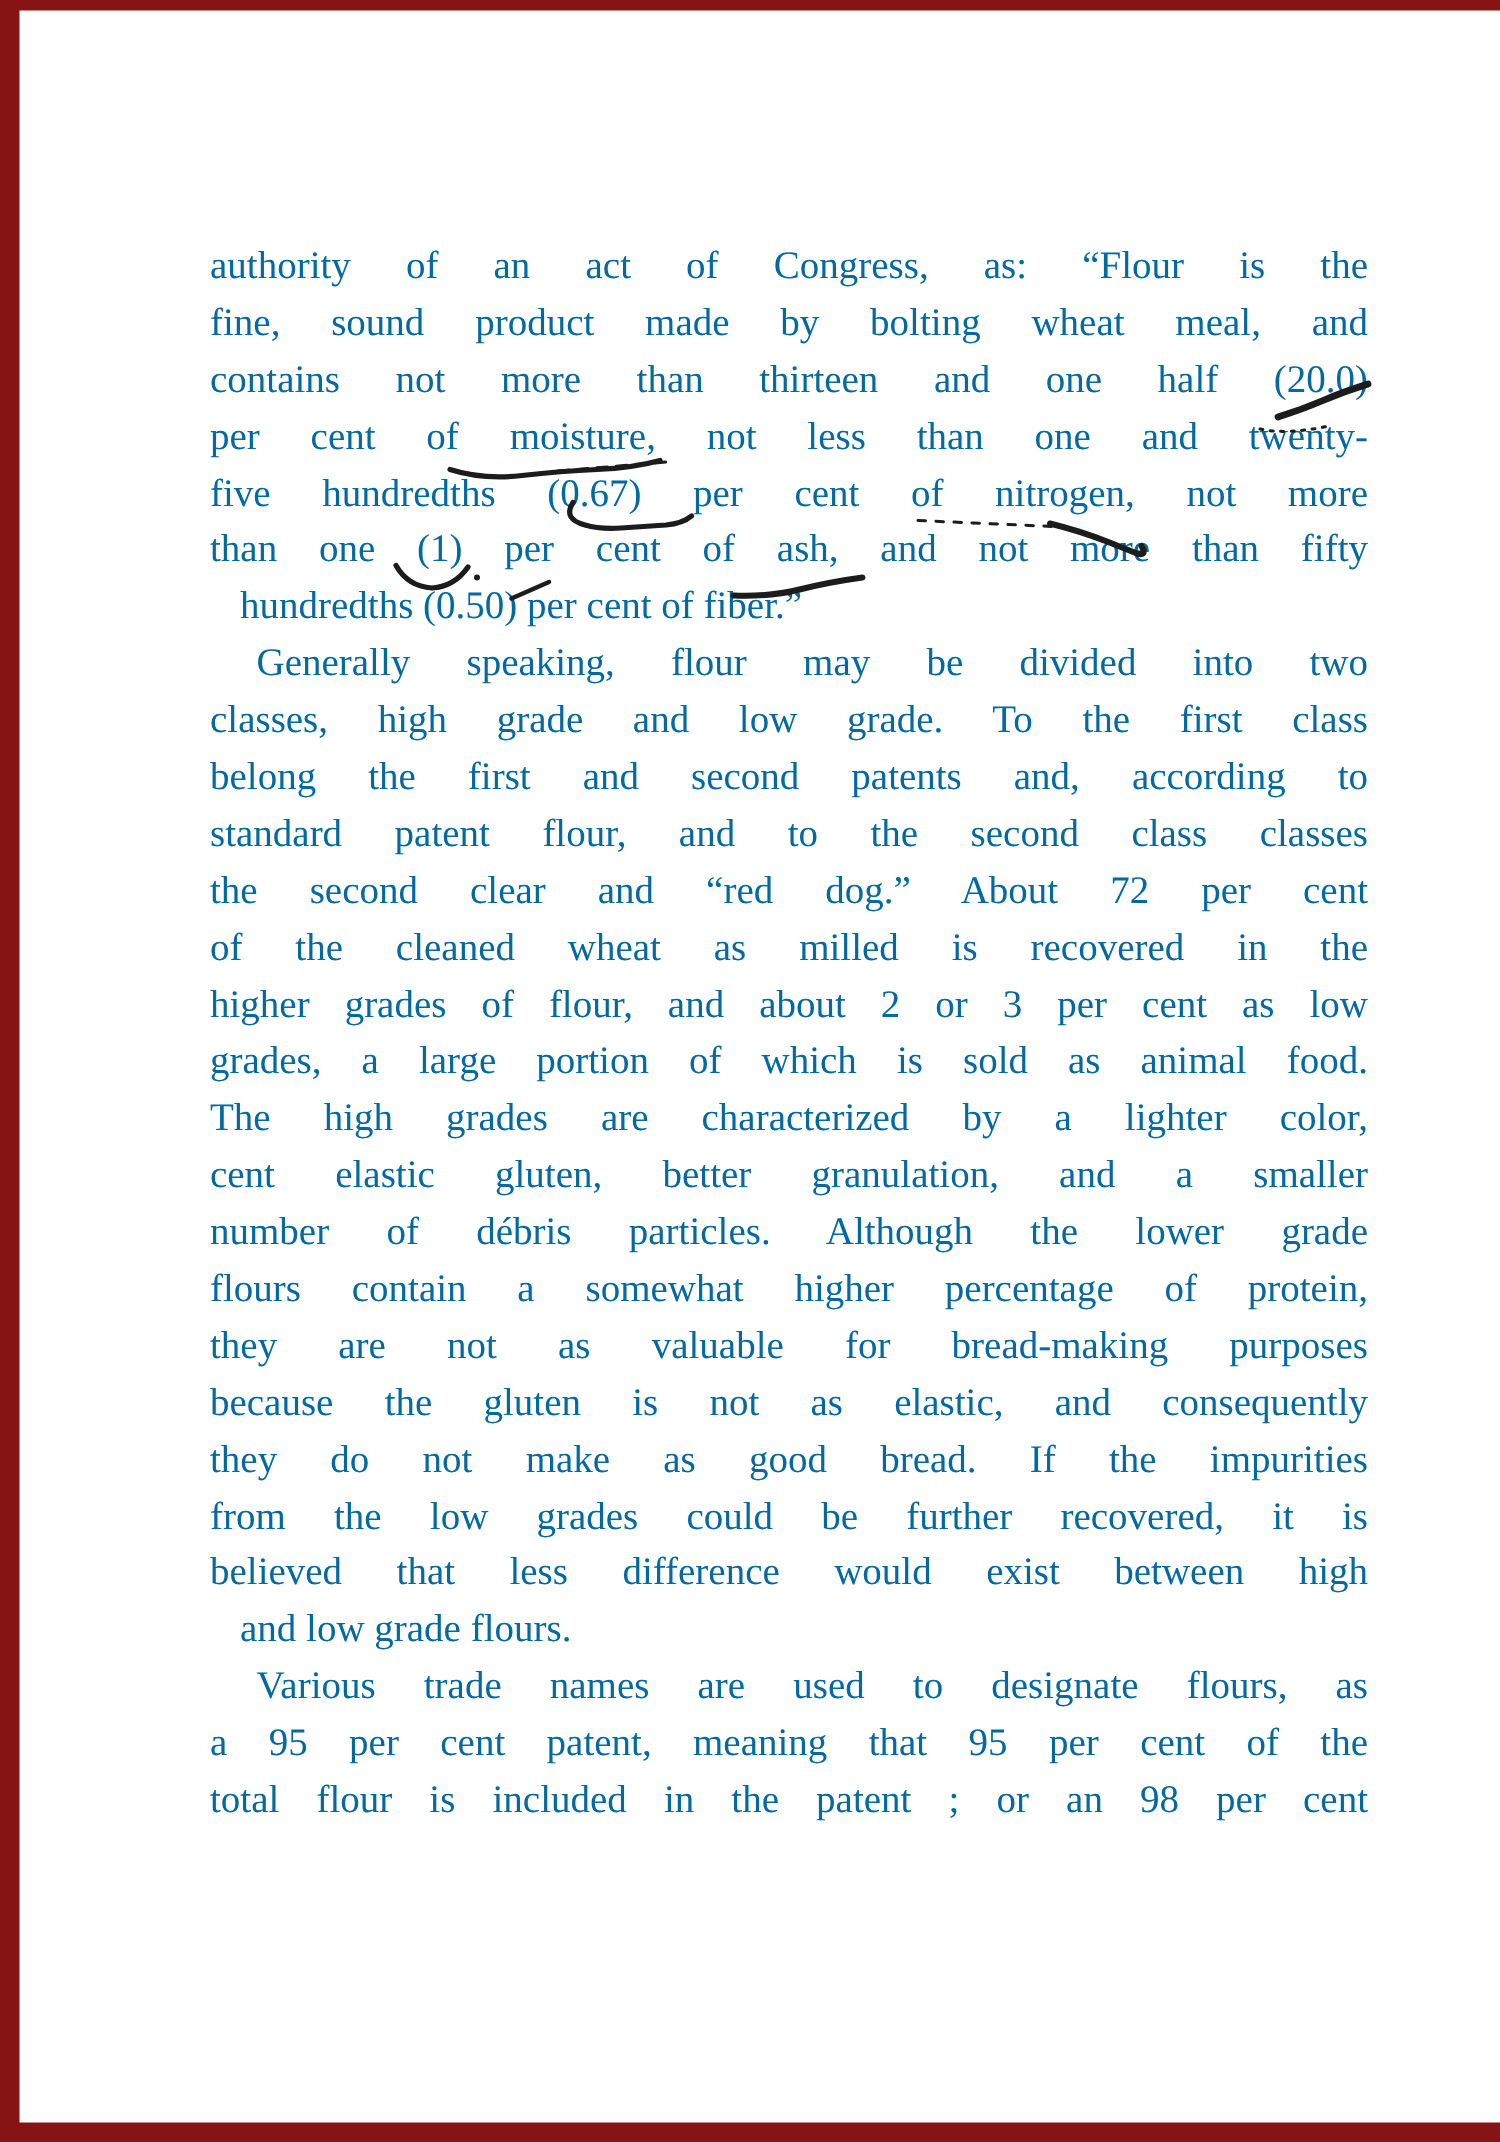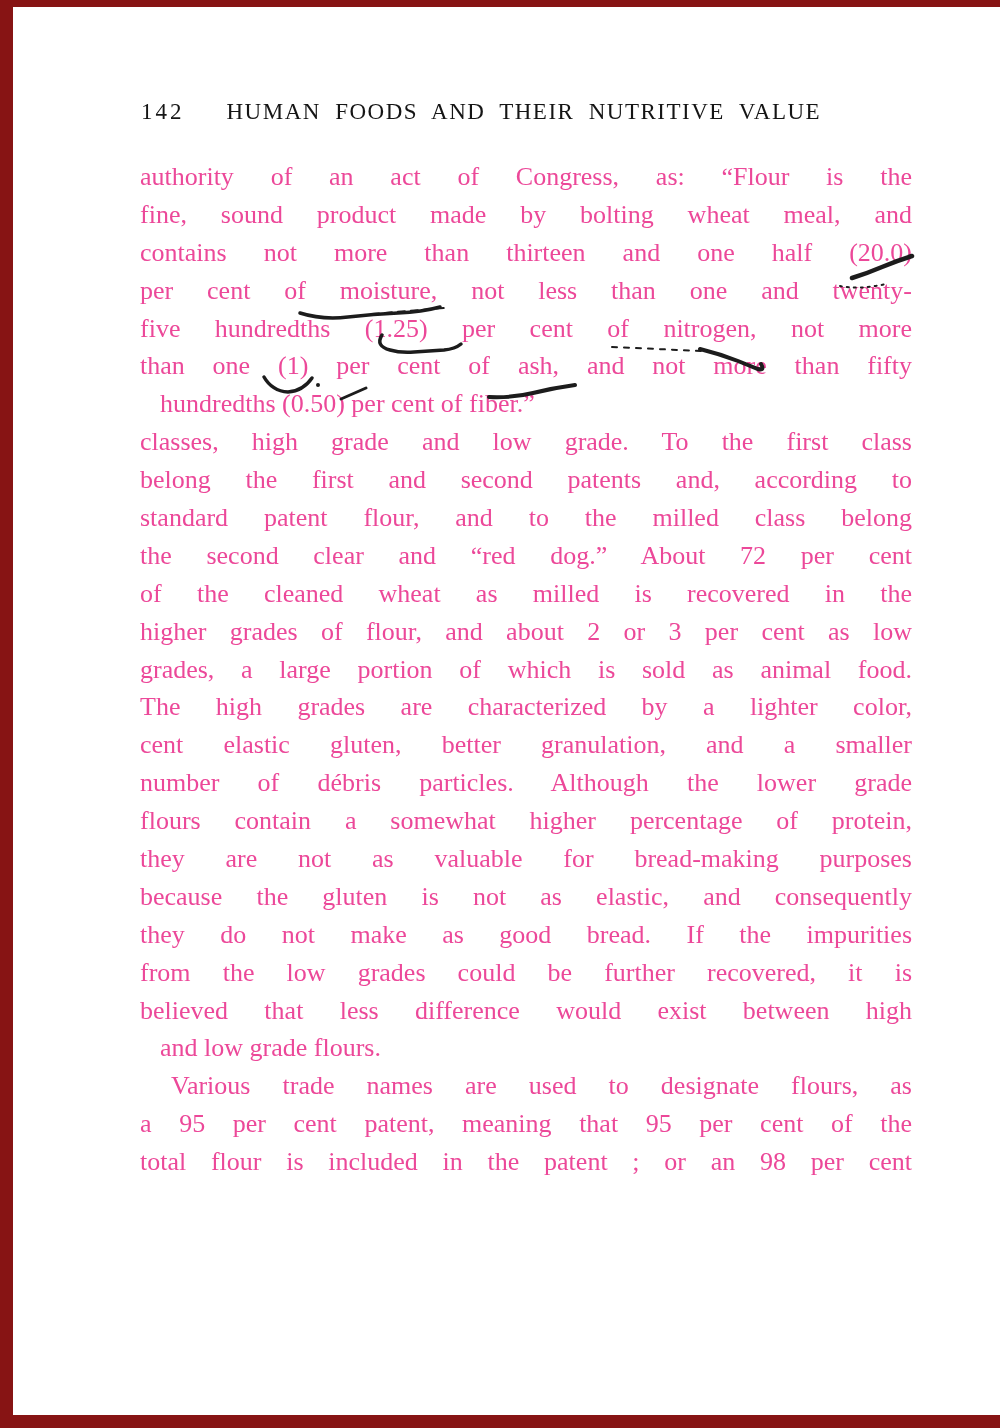--- a/index.html
+++ b/index.html
@@ -13,58 +13,56 @@
   .page { position: absolute; inset: 0; }
   .running-head {
     position: absolute; top: 99px; left: 141px;
     font-size: 23px; color: #151515;
     letter-spacing: 1.5px; word-spacing: 7px;
     white-space: nowrap;
   }
   .pagenum { margin-right: 42px; letter-spacing: 3px; }
   .textblock {
     position: absolute; top: 158px; left: 140px; width: 772px;
-    font-size: 26px; line-height: 37.9px; color: #ec4899;
+    font-size: 26px; line-height: 37.9px; color: #0369a1;
   }
   .line { text-align: justify; text-align-last: justify; height: 37.9px; }
   .line.nojust { text-align-last: left; margin-left: 20px; }
   .line.indent { text-indent: 31px; }
   .marks {
     position: absolute; left: 0; top: 0; width: 1000px; height: 1428px;
     z-index: 3; pointer-events: none;
   }
   .marks path { fill: none; stroke: #1c1c1c; stroke-linecap: round; }
   .edge { position: absolute; background: #871414; z-index: 4; }
   .edge-left   { left: 0; top: 0; width: 13px; height: 1428px; }
   .edge-top    { left: 0; top: 0; width: 1000px; height: 7px; }
   .edge-bottom { left: 0; bottom: 0; width: 1000px; height: 13px; }
 </style>
 </head>
 <body>
 
 <div class="page">
 
-  <div class="running-head">
-    <span class="pagenum">142</span><span>HUMAN FOODS AND THEIR NUTRITIVE VALUE</span>
-  </div>
 
   <div class="textblock">
       <div>
         <div class="line">authority of an act of Congress, as: “Flour is the</div>
         <div class="line">fine, sound product made by bolting wheat meal, and</div>
         <div class="line">contains not more than thirteen and one half (20.0)</div>
         <div class="line">per cent of moisture, not less than one and twenty-</div>
-        <div class="line">five hundredths (1.25) per cent of nitrogen, not more</div>
+        <div class="line">five hundredths (0.67) per cent of nitrogen, not more</div>
         <div class="line">than one (1) per cent of ash, and not more than fifty</div>
         <div class="line nojust">hundredths (0.50) per cent of fiber.”</div>
       </div>
       <div>
+        <div class="line indent">Generally speaking, flour may be divided into two</div>
         <div class="line">classes, high grade and low grade.  To the first class</div>
         <div class="line">belong the first and second patents and, according to</div>
-        <div class="line">standard patent flour, and to the milled class belong</div>
+        <div class="line">standard patent flour, and to the second class classes</div>
         <div class="line">the second clear and “red dog.”  About 72 per cent</div>
         <div class="line">of the cleaned wheat as milled is recovered in the</div>
         <div class="line">higher grades of flour, and about 2 or 3 per cent as low</div>
         <div class="line">grades, a large portion of which is sold as animal food.</div>
         <div class="line">The high grades are characterized by a lighter color,</div>
         <div class="line">cent elastic gluten, better granulation, and a smaller</div>
         <div class="line">number of débris particles.  Although the lower grade</div>
         <div class="line">flours contain a somewhat higher percentage of protein,</div>
         <div class="line">they are not as valuable for bread-making purposes</div>
         <div class="line">because the gluten is not as elastic, and consequently</div>

